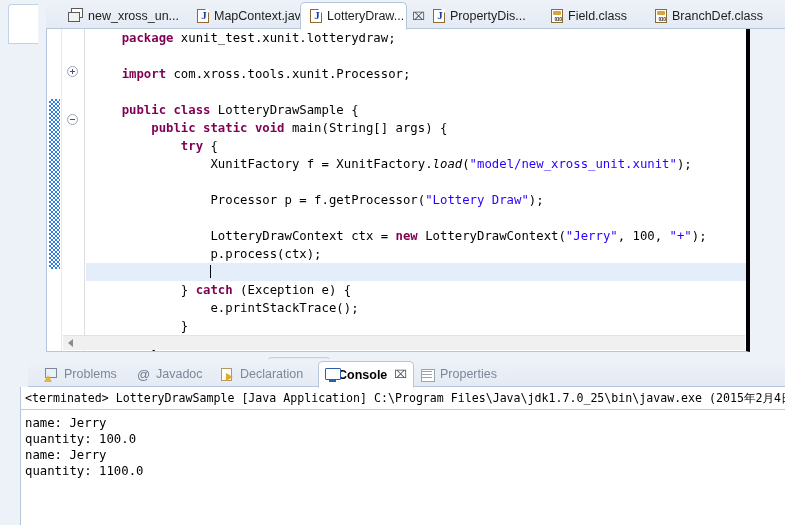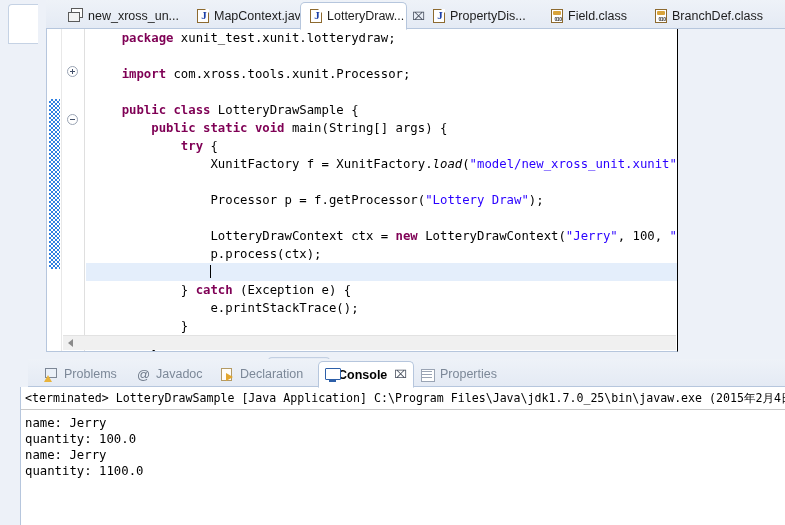--- a/index.html
+++ b/index.html
@@ -110,24 +110,24 @@
   .ic-class:after {
     content: ""; position: absolute; left: 1px; top: 1px;
     width: 8px; height: 4px;
     background: #d8a33a;
     border-radius: 1px;
   }
 
   
   #editor-body {
     position: absolute;
-    left: 0; top: 29px; width: 632px; height: 323px;
+    left: 0; top: 29px; width: 704px; height: 323px;
     background: #ffffff;
     border-left: 1px solid #b6c6dd;
-    border-right: 1px solid #000000;
+    border-right: 4px solid #000000;
     border-bottom: 1px solid #b6c6dd;
   }
 
   
   #anno-ruler {
     position: absolute; left: 0; top: 0; width: 15px; bottom: 0;
     background: #ffffff;
     border-right: 1px solid #e8e8e8;
   }
   #change-bar {

